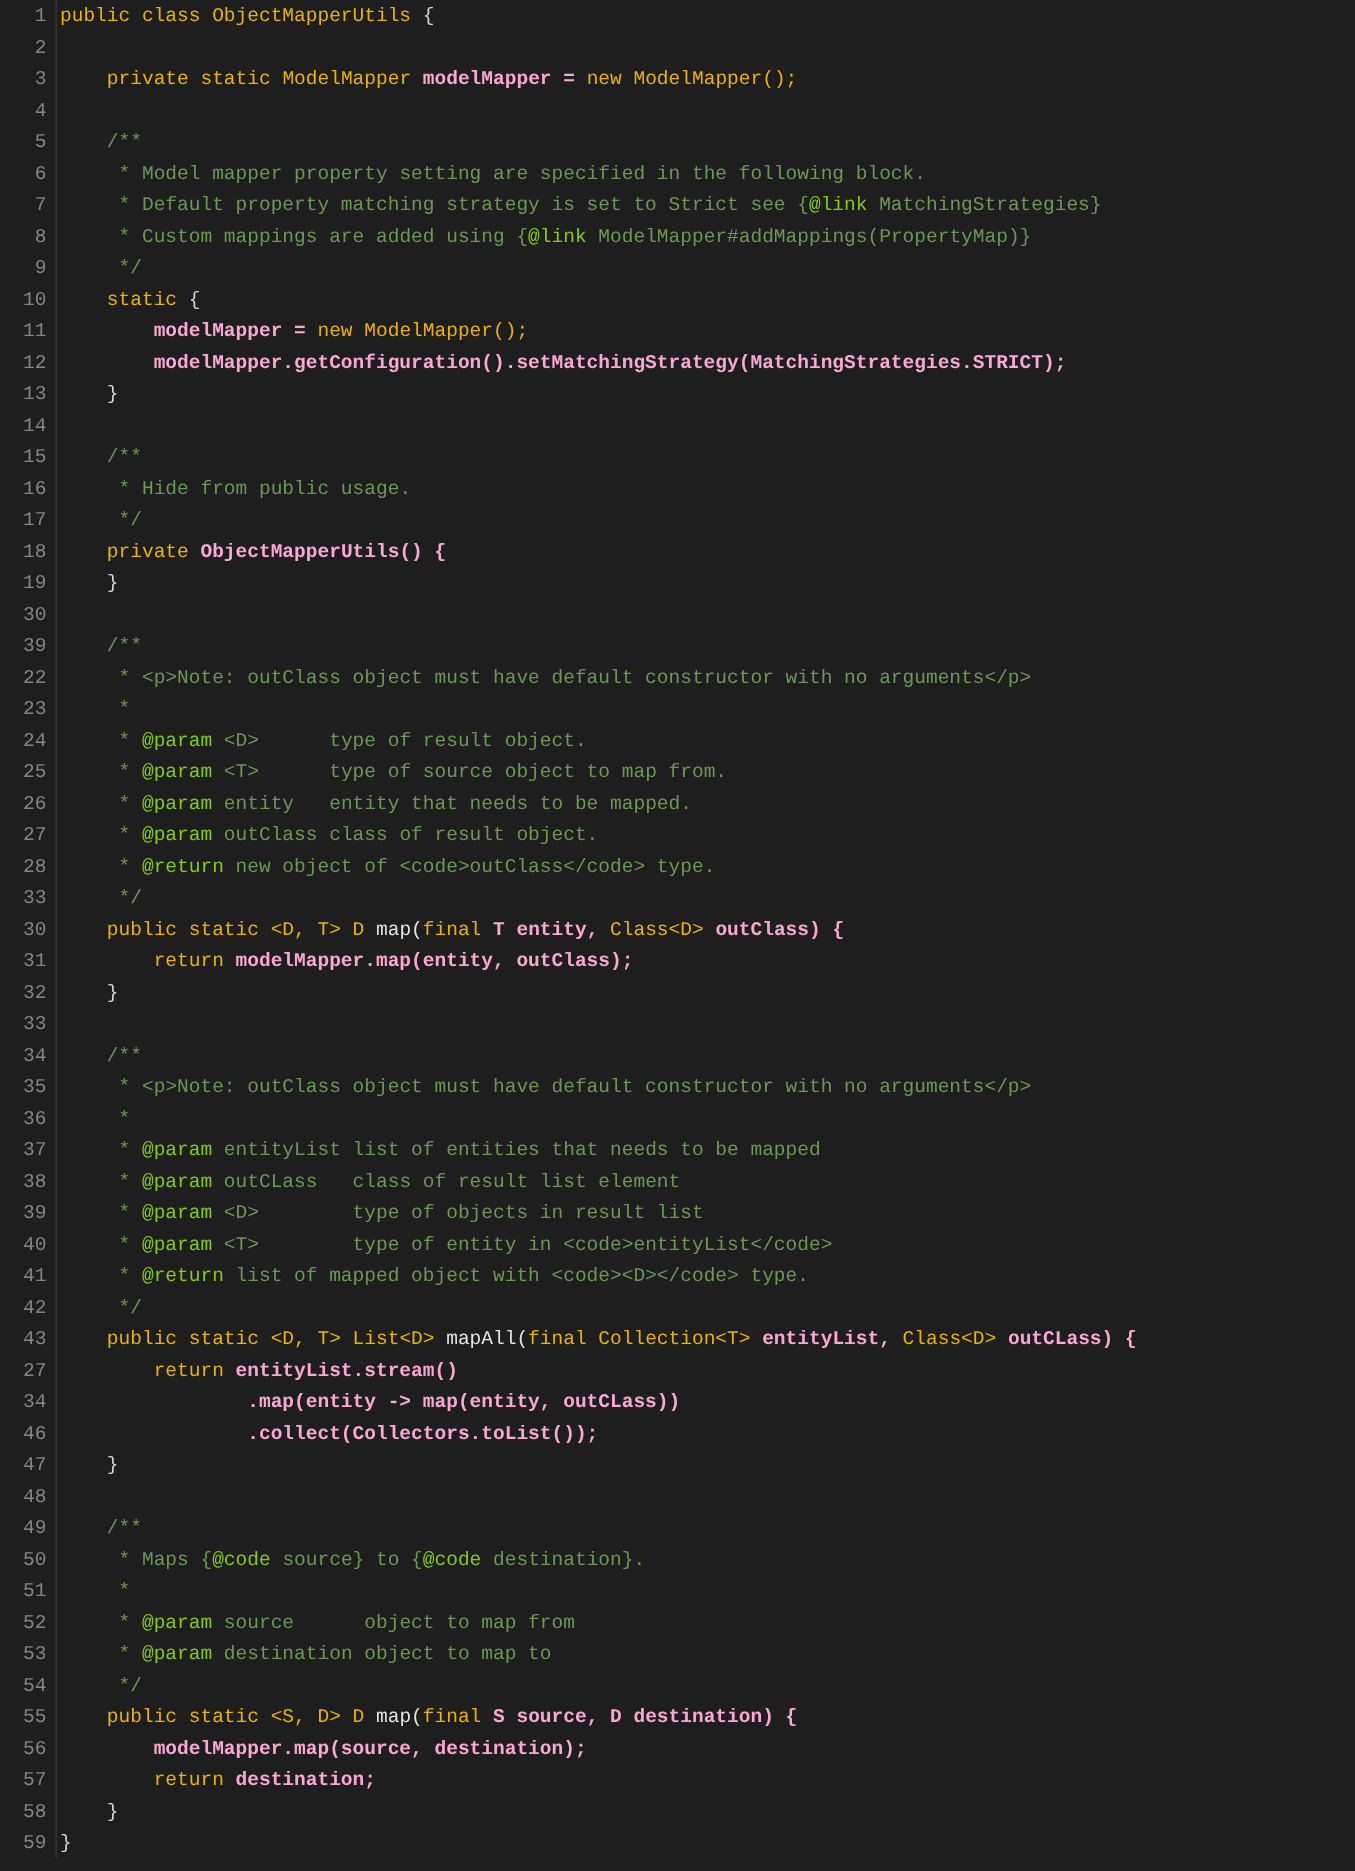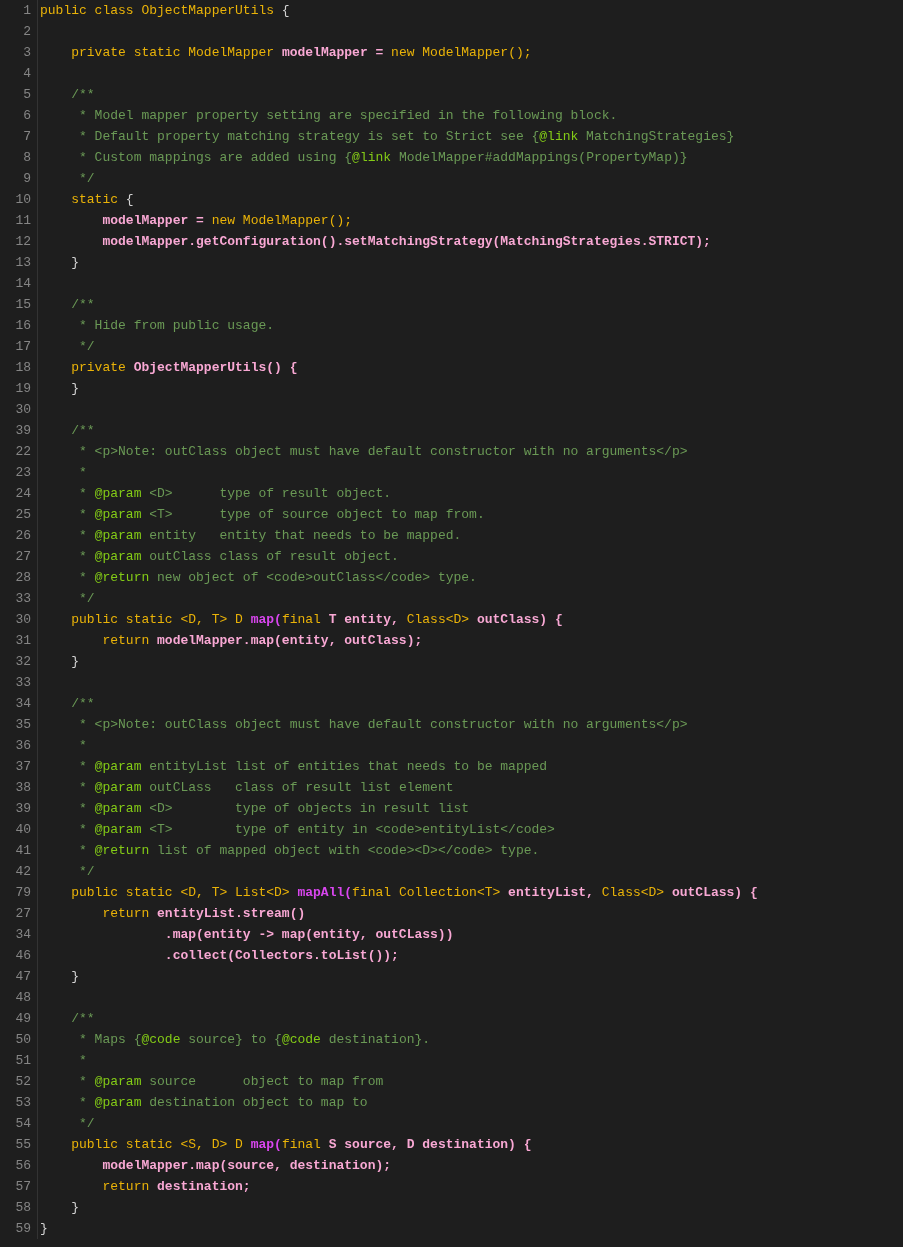--- a/index.html
+++ b/index.html
@@ -37,21 +37,21 @@
   }
   .code-line {
     height: 21px;
   }
   .kw   { color: #eab308; }
   .cls  { color: #eab308; }
   .ident{ color: #f9a8d4; font-weight: bold; margin-top: 40px; }
   .punc { color: #d4d4d4; }
   .comment { color: #6a9955; }
   .docparam { color: #84cc16; }
-  .method { color: #d946ef; font-weight: bold; margin-top: 14px; }
+  .method { color: #e5e5e5; font-weight: normal; margin-top: 14px; }
 </style>
 </head>
 <body>
 
 <div class="editor">
   <div class="gutter" id="gutter">
       <div>1</div>
       <div>2</div>
       <div>3</div>
       <div>4</div>
@@ -86,21 +86,21 @@
       <div>33</div>
       <div>34</div>
       <div>35</div>
       <div>36</div>
       <div>37</div>
       <div>38</div>
       <div>39</div>
       <div>40</div>
       <div>41</div>
       <div>42</div>
-      <div>79</div>
+      <div>43</div>
       <div>27</div>
       <div>34</div>
       <div>46</div>
       <div>47</div>
       <div>48</div>
       <div>49</div>
       <div>50</div>
       <div>51</div>
       <div>52</div>
       <div>53</div>

